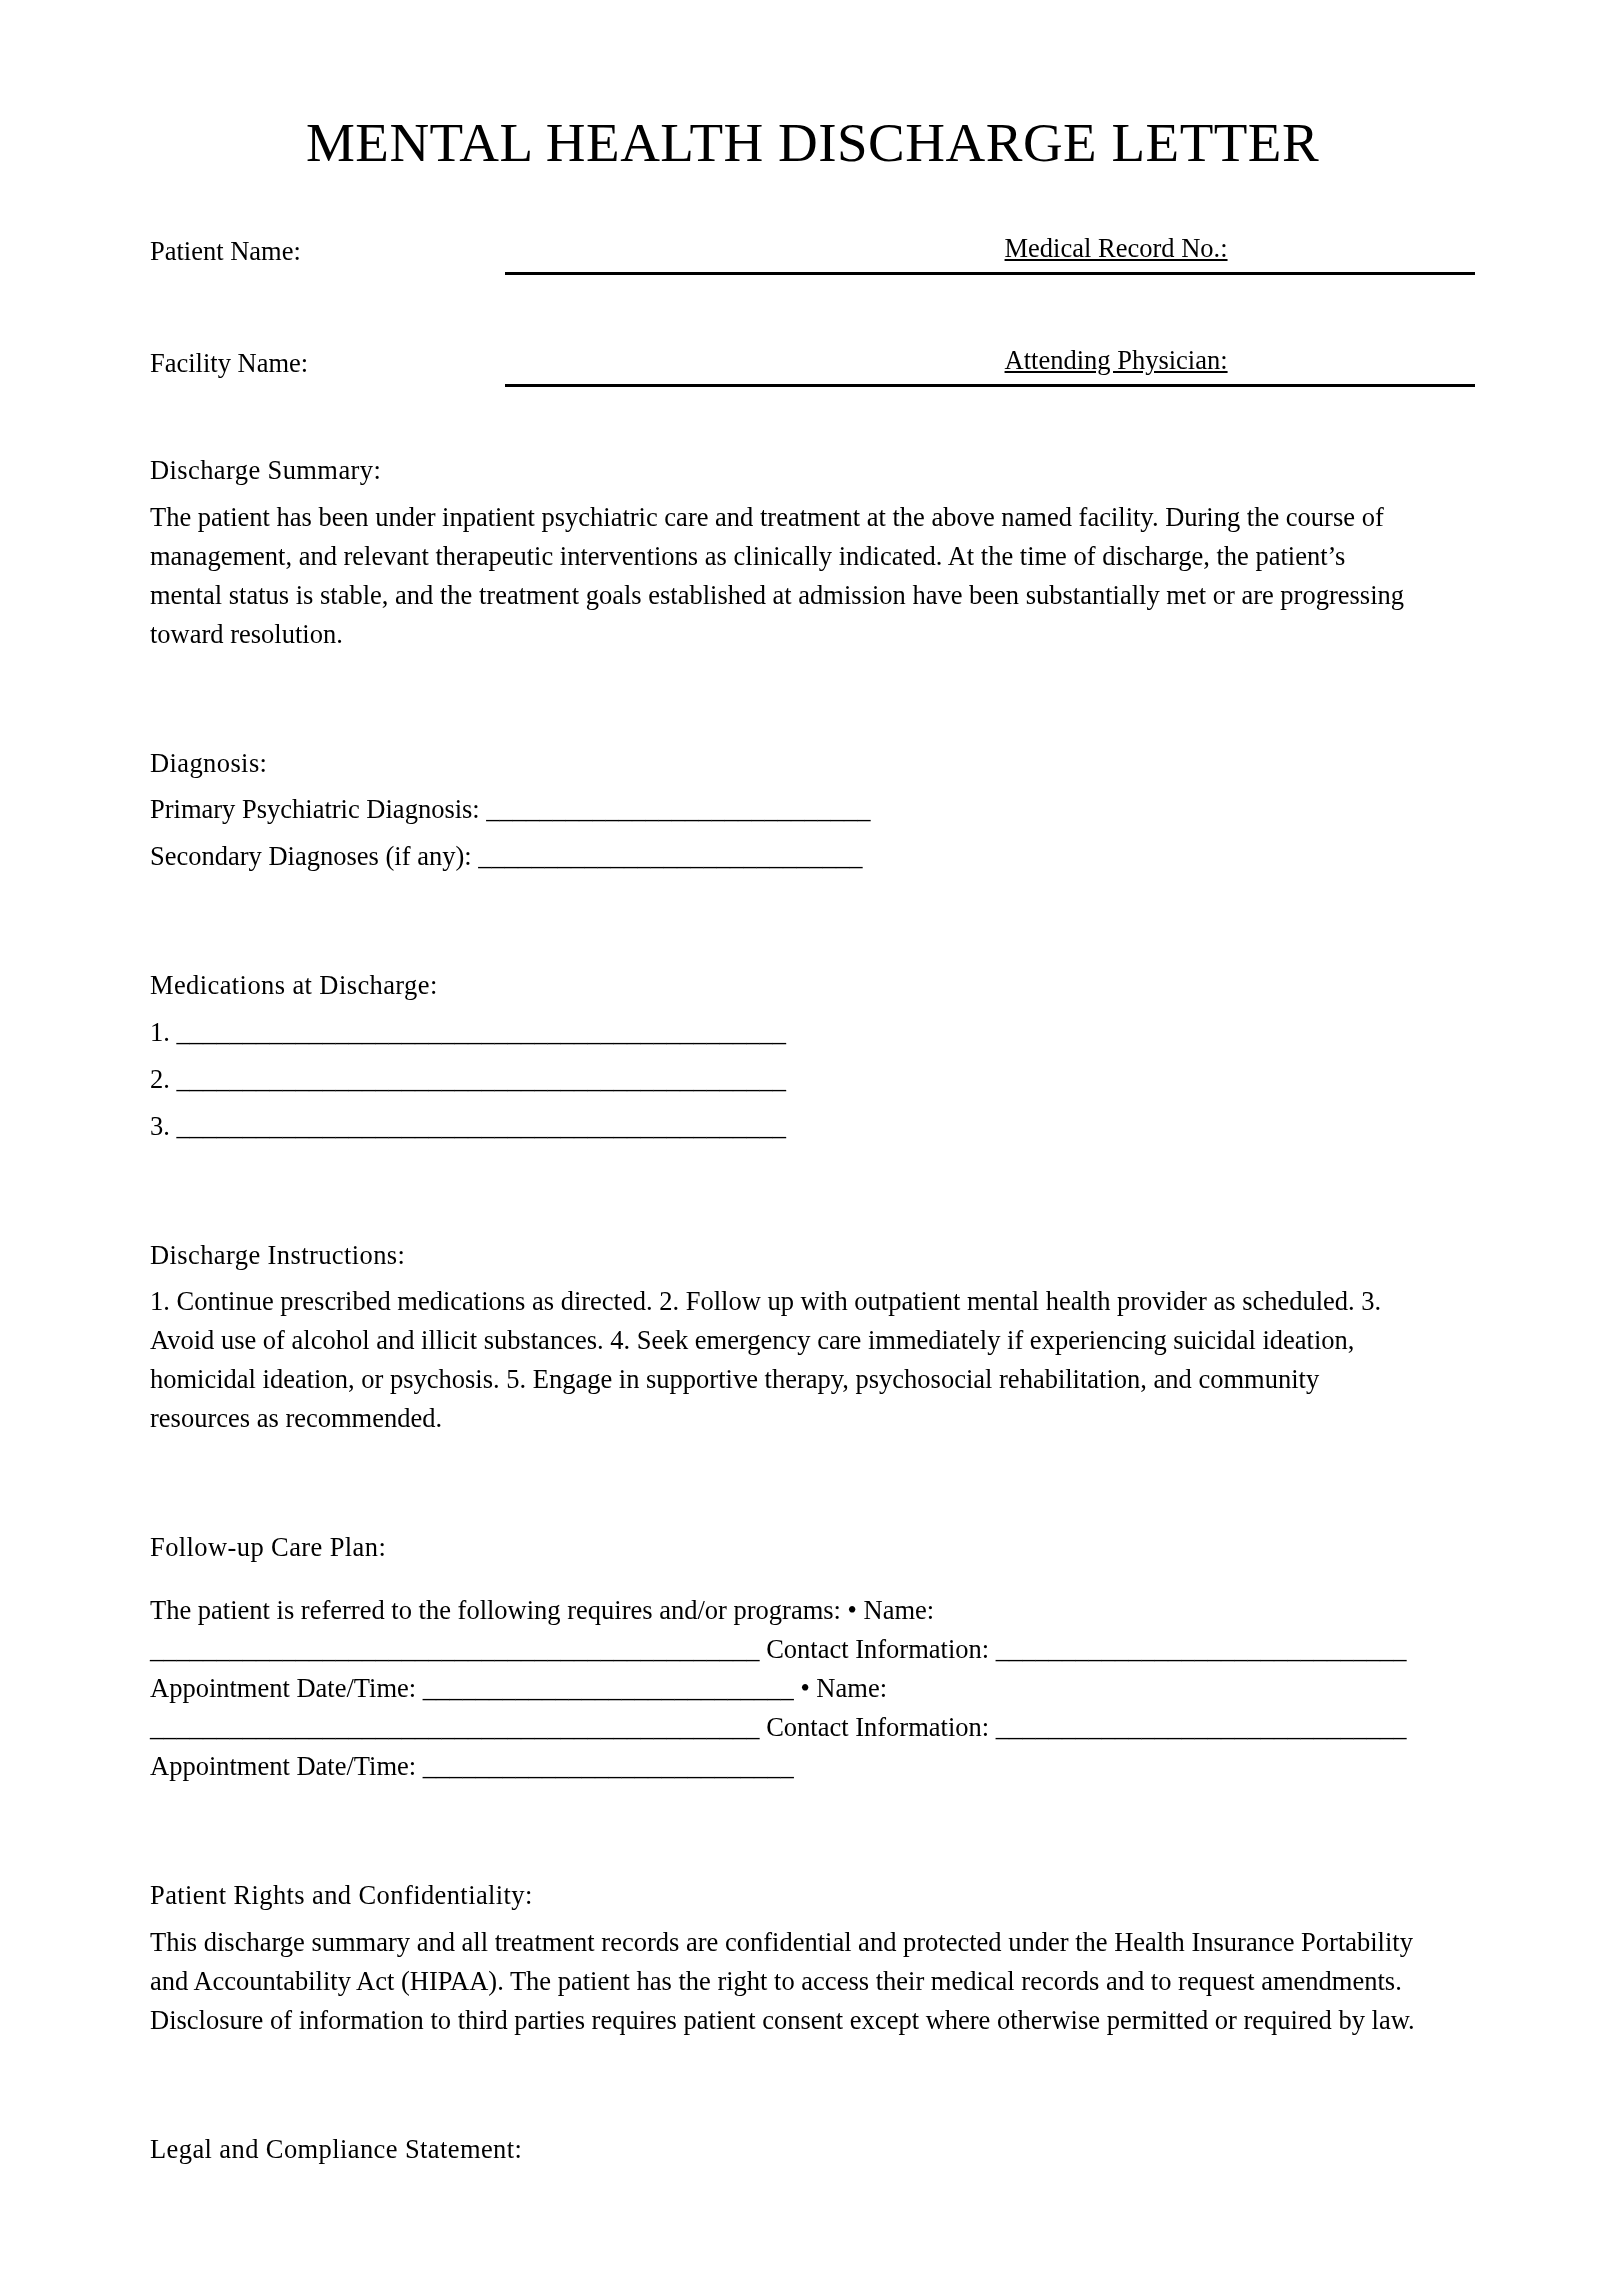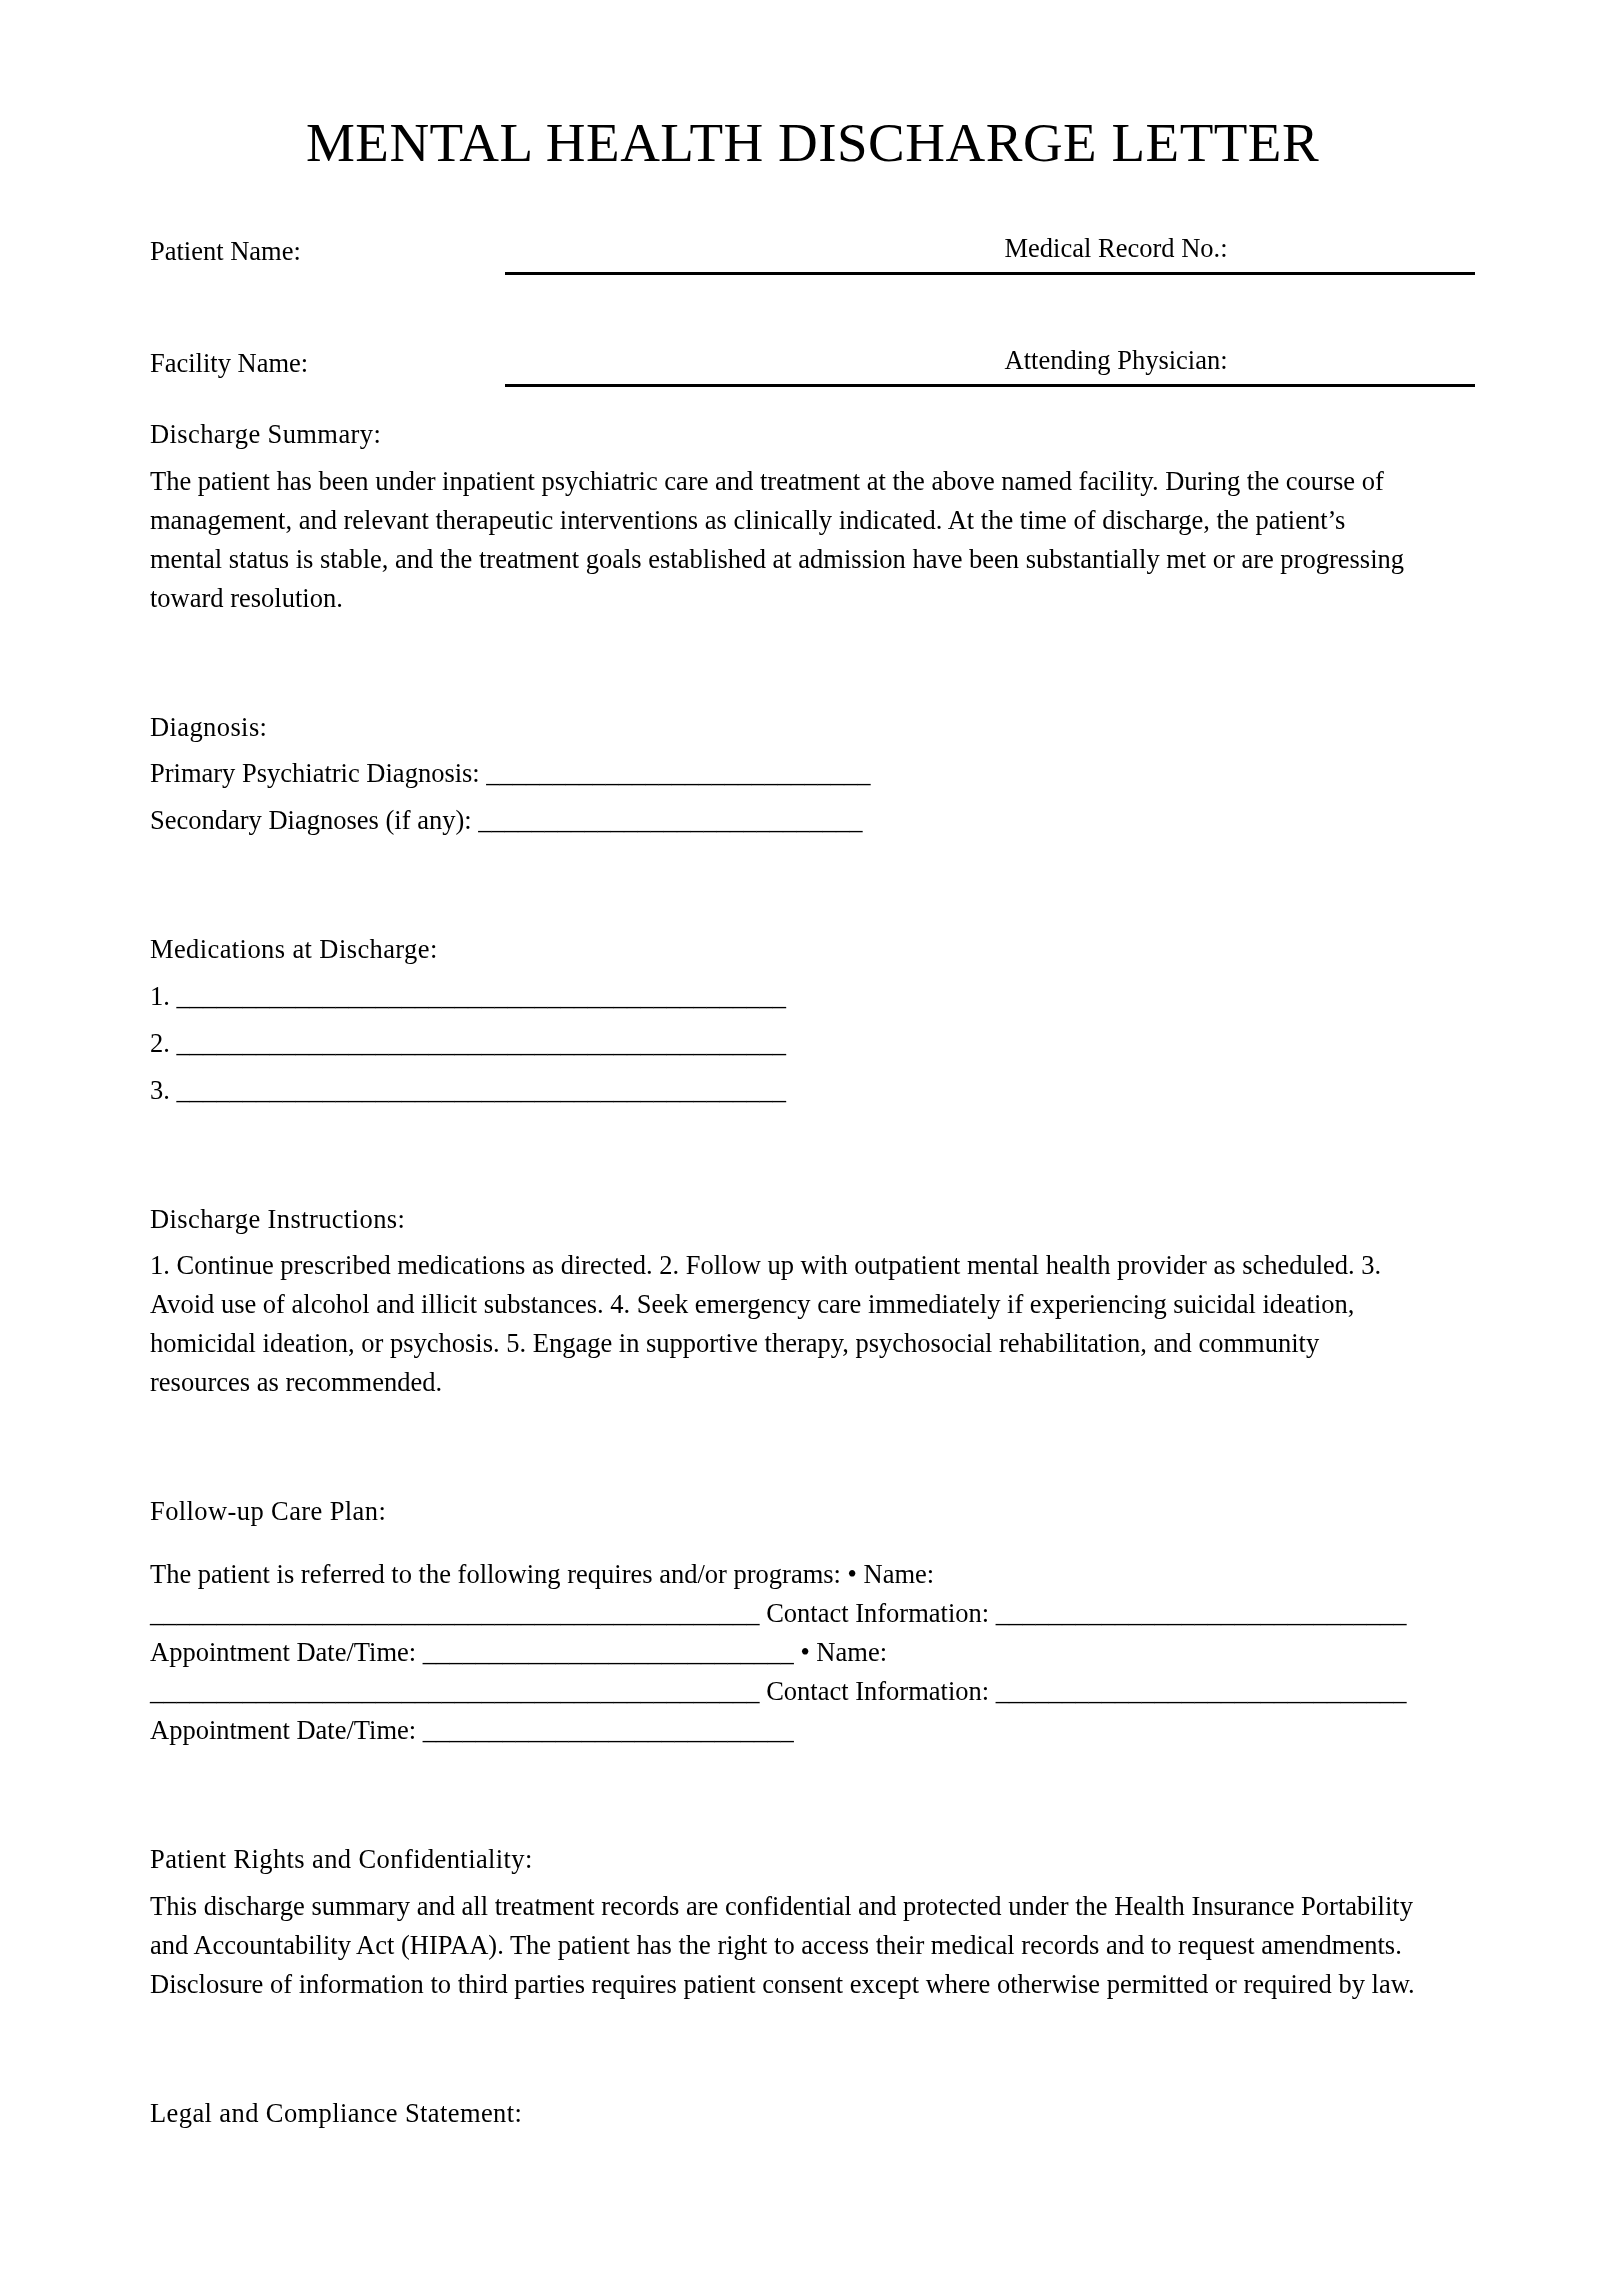--- a/index.html
+++ b/index.html
@@ -47,29 +47,30 @@
   .field-line {
     flex: 1 1 auto;
     border-bottom: 3.9px solid #000000;
     line-height: 39px;
     padding-bottom: 3.9px;
     white-space: nowrap;
   }
   .field-line-text {
     display: inline-block;
     margin-left: 51.5%;
+    text-decoration: underline;
   }
   .section-heading {
     line-height: 39px;
     margin: 90px 0 7.8px 0;
     letter-spacing: 0.4px;
     white-space: nowrap;
   }
   .section-heading.first {
-    margin-top: 28px;
+    margin-top: 64px;
   }
   .section-heading.tight-bottom {
     margin-bottom: 24px;
   }
   .pline {
     line-height: 39px;
     white-space: nowrap;
     font-family: Liberation Serif, serif;
   }
   .item-line {

